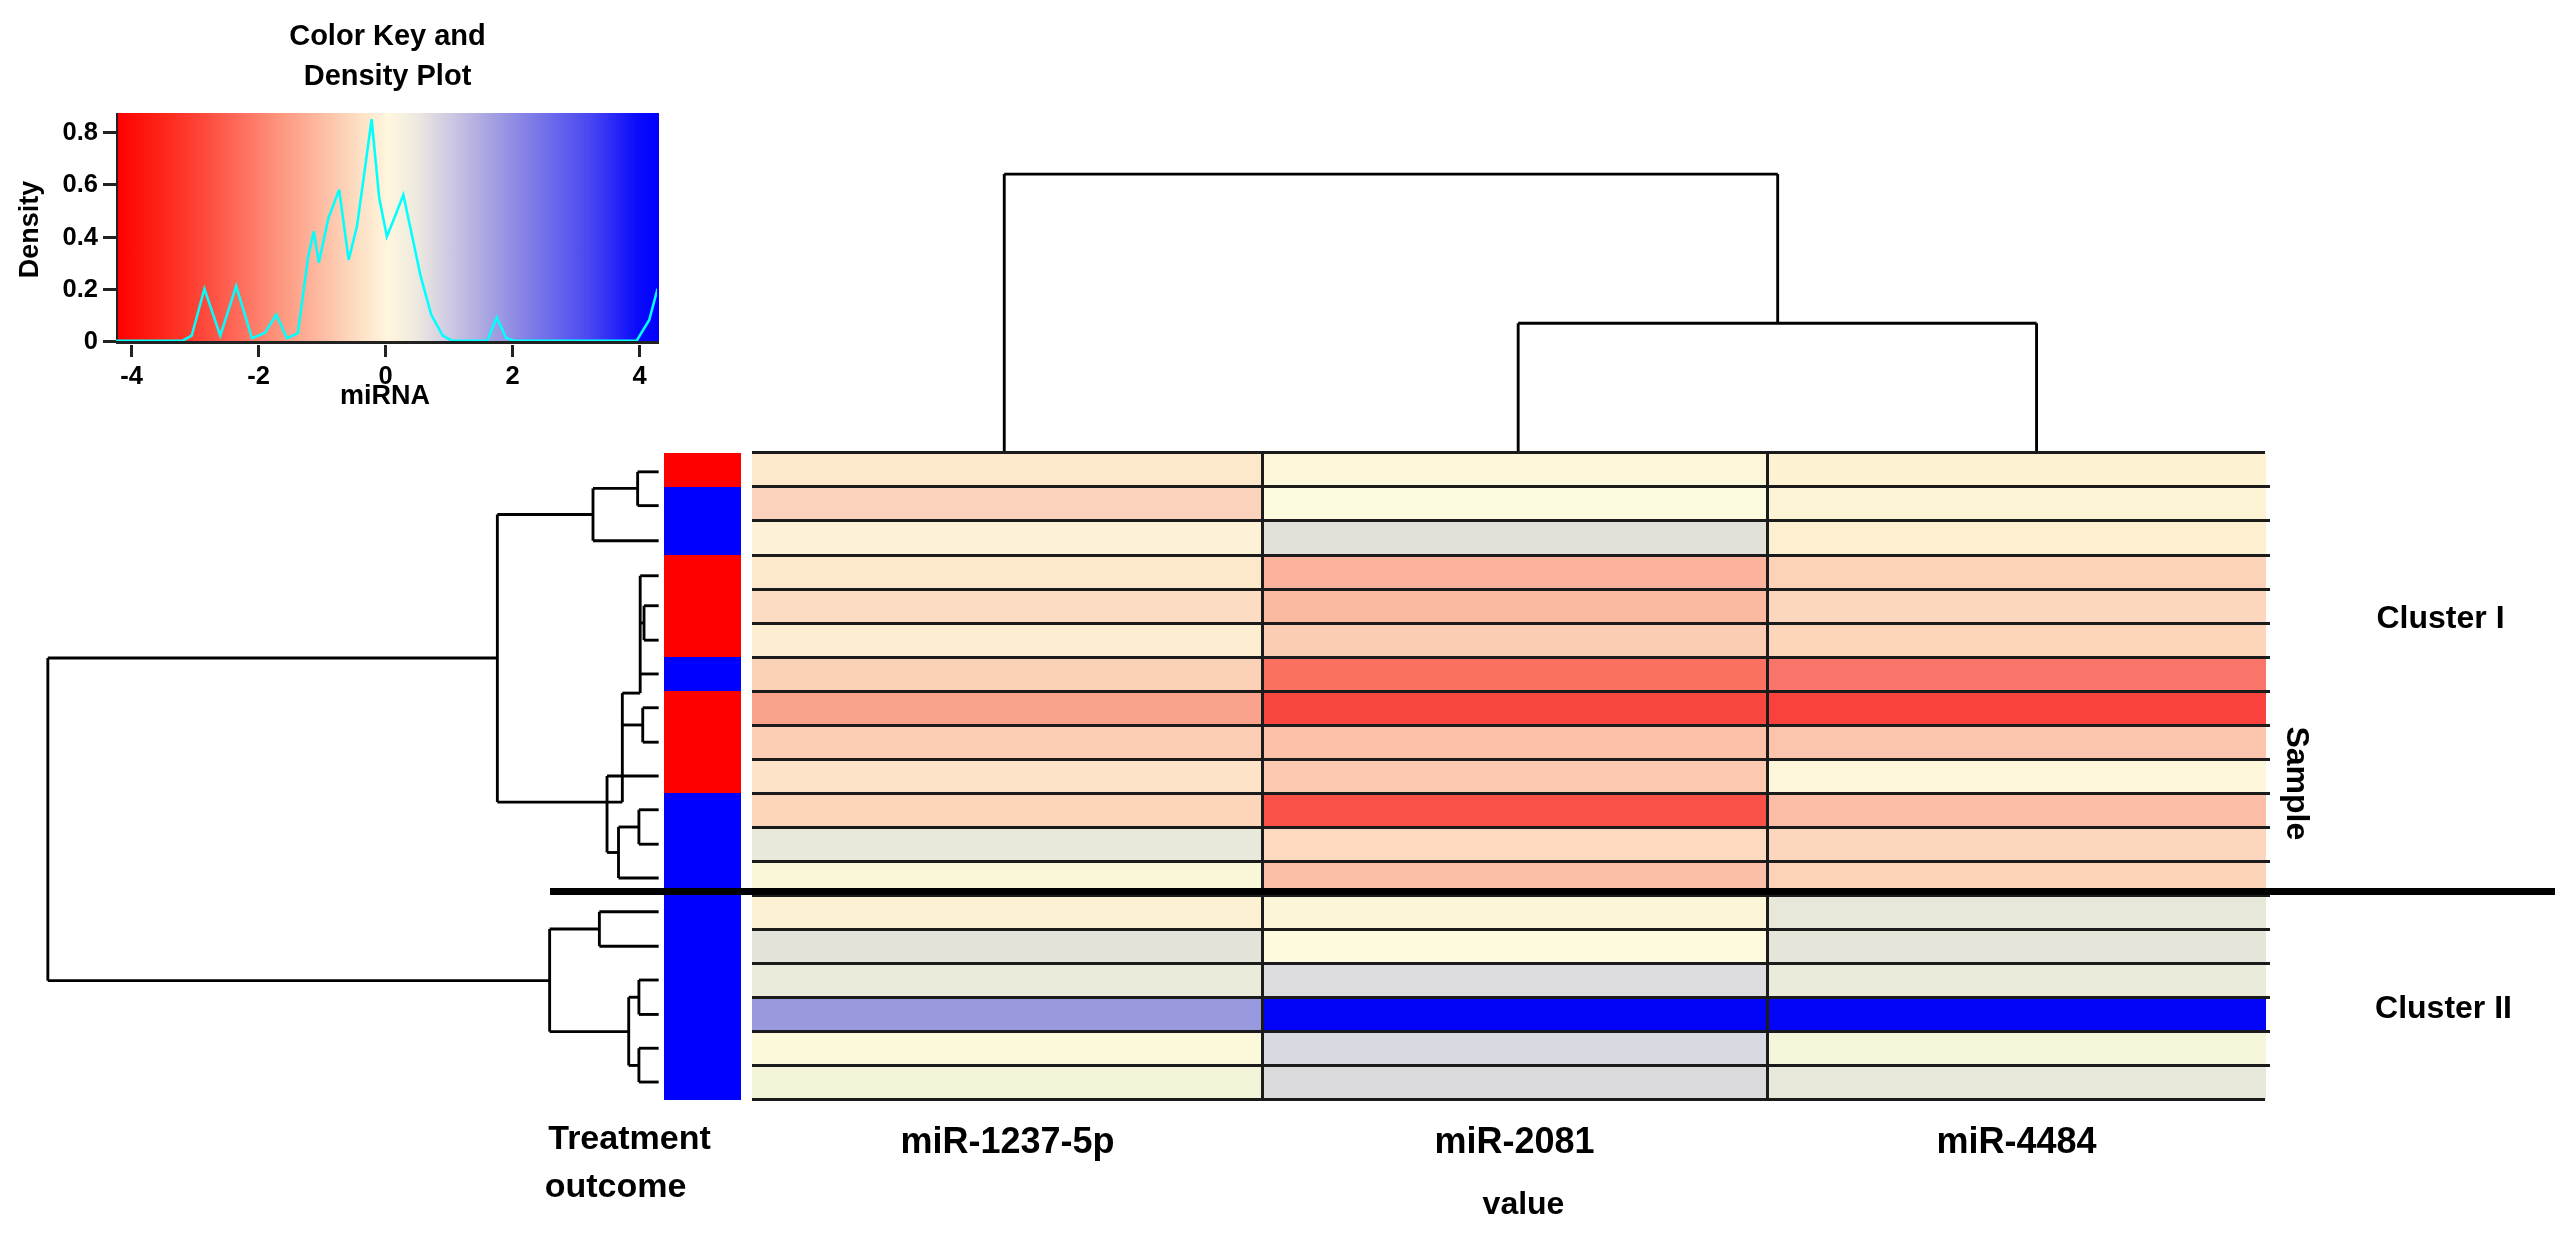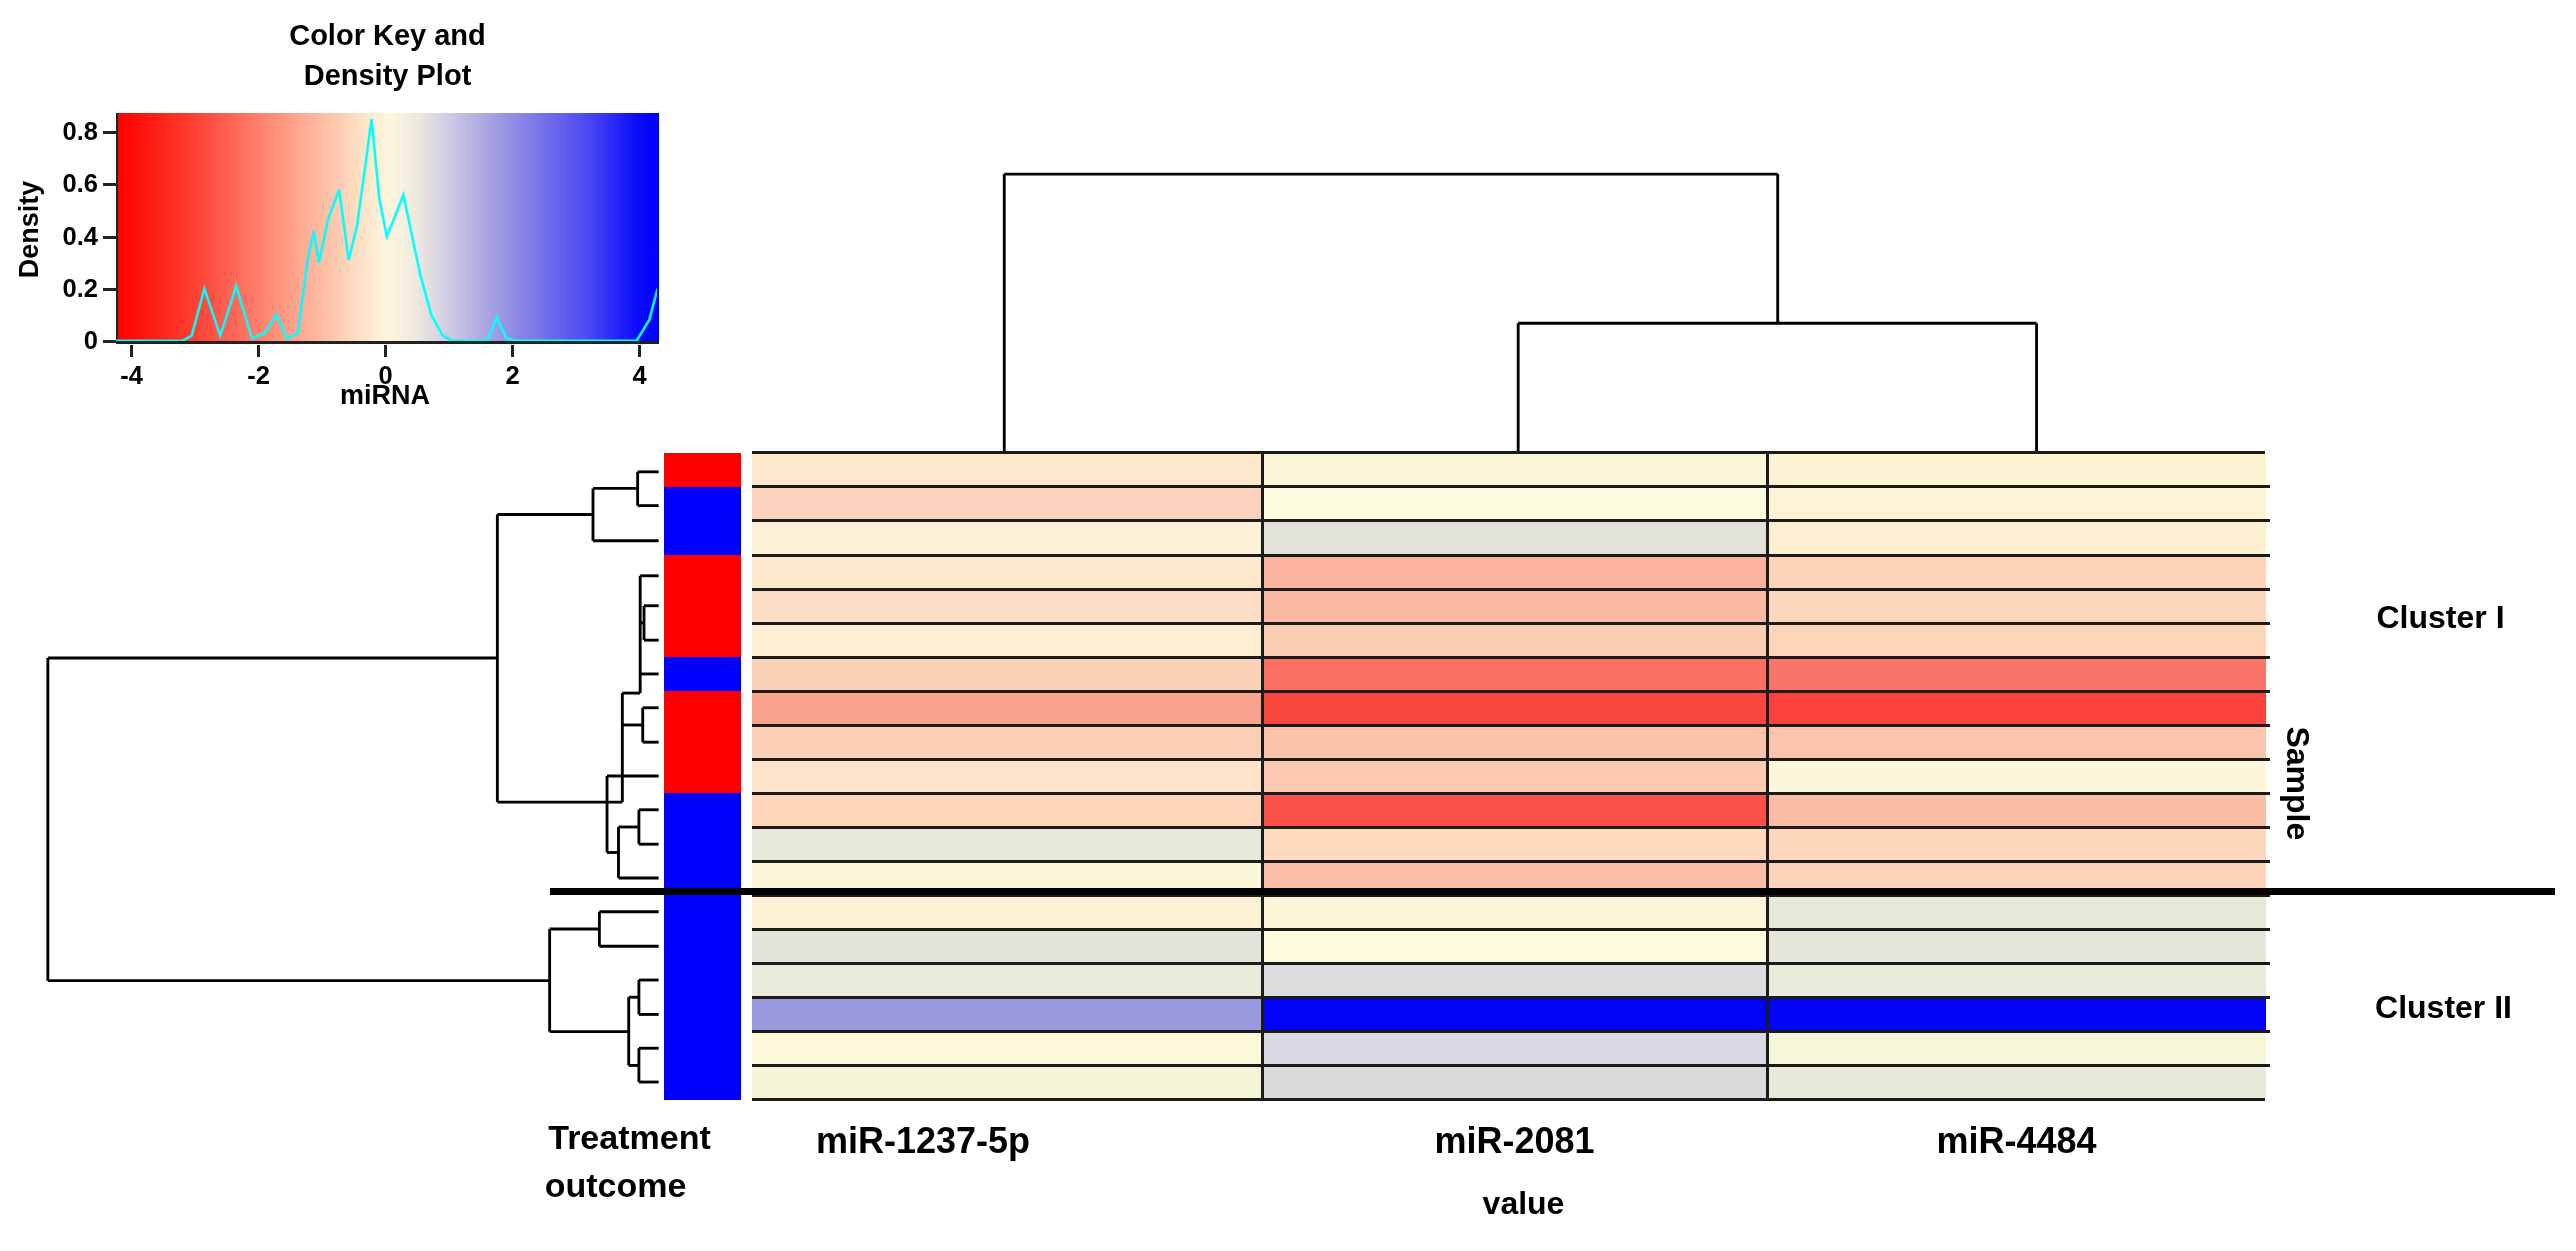--- a/index.html
+++ b/index.html
@@ -197,21 +197,21 @@
       <div style="left: 103px; top: 340px; width: 12.8px; height: 2.6px; background: rgb(34, 34, 34); position: absolute;"></div>
       <div style="left: 18px; top: 326px; width: 80px; text-align: right; font-weight: bold; font-size: 25.5px; color: rgb(0, 0, 0); position: absolute;">0</div>
       <div style="left: 103px; top: 288px; width: 12.8px; height: 2.6px; background: rgb(34, 34, 34); position: absolute;"></div>
       <div style="left: 18px; top: 274px; width: 80px; text-align: right; font-weight: bold; font-size: 25.5px; color: rgb(0, 0, 0); position: absolute;">0.2</div>
       <div style="left: 103px; top: 236px; width: 12.8px; height: 2.6px; background: rgb(34, 34, 34); position: absolute;"></div>
       <div style="left: 18px; top: 222px; width: 80px; text-align: right; font-weight: bold; font-size: 25.5px; color: rgb(0, 0, 0); position: absolute;">0.4</div>
       <div style="left: 103px; top: 183px; width: 12.8px; height: 2.6px; background: rgb(34, 34, 34); position: absolute;"></div>
       <div style="left: 18px; top: 169px; width: 80px; text-align: right; font-weight: bold; font-size: 25.5px; color: rgb(0, 0, 0); position: absolute;">0.6</div>
       <div style="left: 103px; top: 131px; width: 12.8px; height: 2.6px; background: rgb(34, 34, 34); position: absolute;"></div>
       <div style="left: 18px; top: 117px; width: 80px; text-align: right; font-weight: bold; font-size: 25.5px; color: rgb(0, 0, 0); position: absolute;">0.8</div>
-      <div style="left: 816px; top: 1120px; width: 383px; text-align: left; font-weight: bold; font-size: 36px; color: rgb(0, 0, 0); position: absolute;">miR-1237-5p</div>
+      <div style="left: 816px; top: 1120px; width: 383px; text-align: center; font-weight: bold; font-size: 36px; color: rgb(0, 0, 0); position: absolute;">miR-1237-5p</div>
       <div style="left: 1323px; top: 1120px; width: 383px; text-align: center; font-weight: bold; font-size: 36px; color: rgb(0, 0, 0); position: absolute;">miR-2081</div>
       <div style="left: 1825px; top: 1120px; width: 383px; text-align: center; font-weight: bold; font-size: 36px; color: rgb(0, 0, 0); position: absolute;">miR-4484</div>
     </div>
 
   <div style="position:absolute;left:550px;top:888px;width:2005px;height:7px;background:#000;"></div>
 
   <div class="lbl" style="left:2313px;top:599px;width:255px;font-size:32px;">Cluster I</div>
   <div class="lbl" style="left:2316px;top:989px;width:255px;font-size:32px;">Cluster II</div>
   <div class="lbl rot90" style="left:2202px;top:765px;width:191px;font-size:32px;">Sample</div>
 

